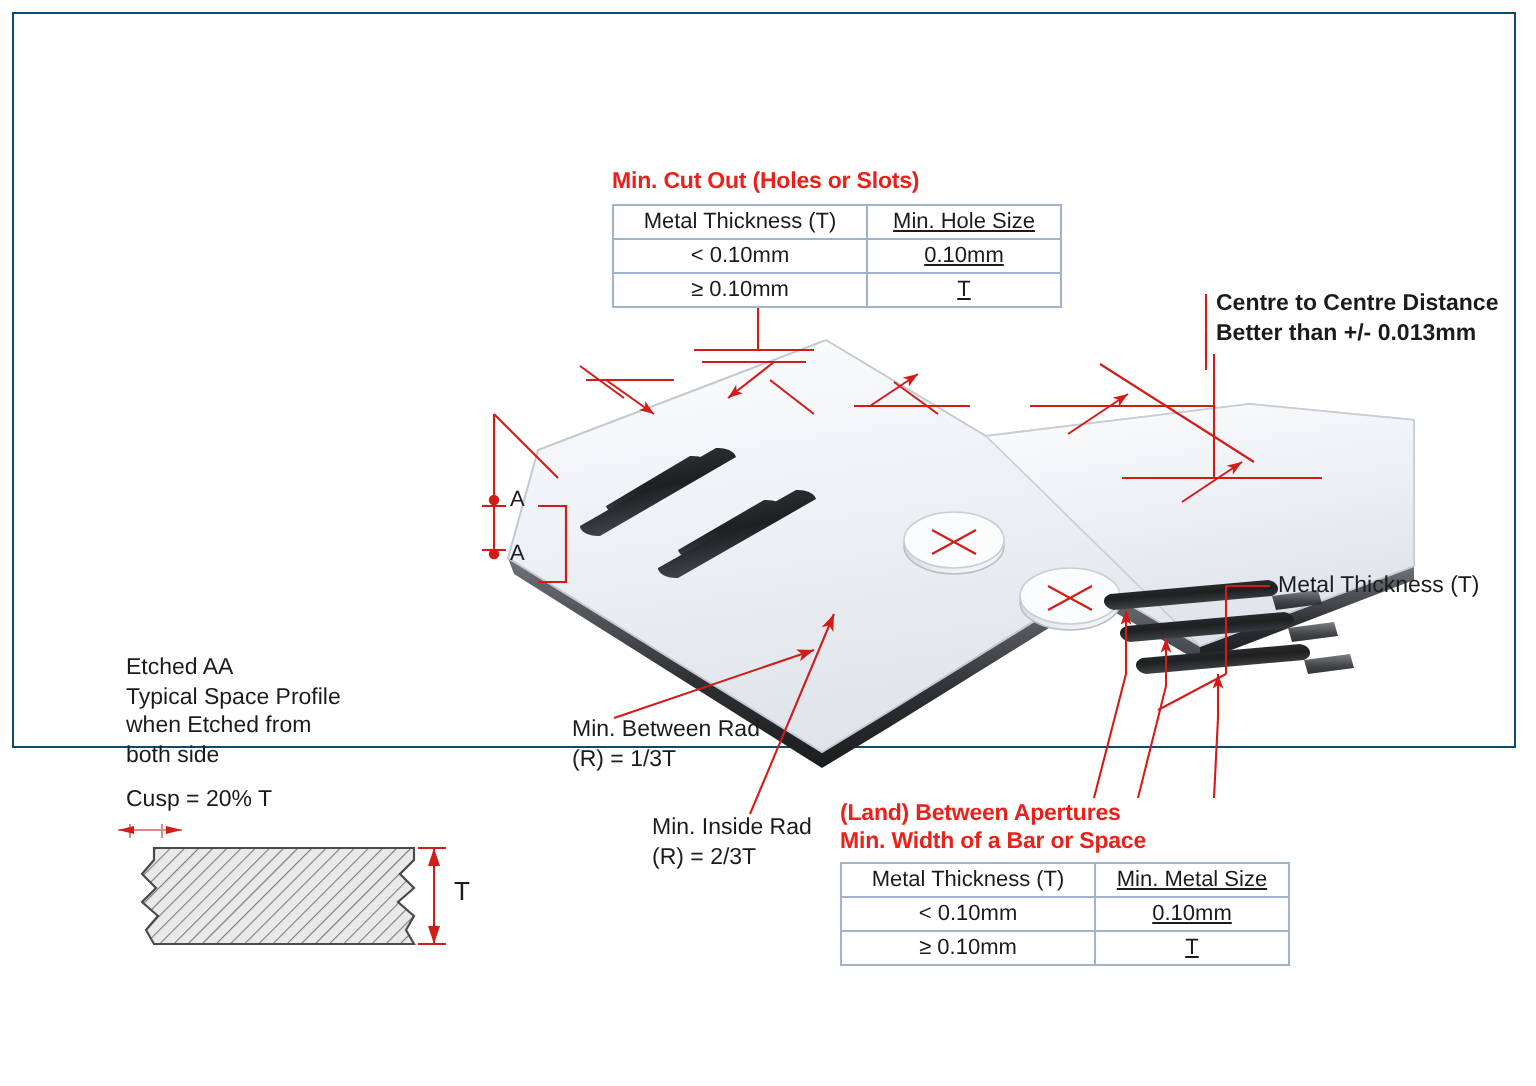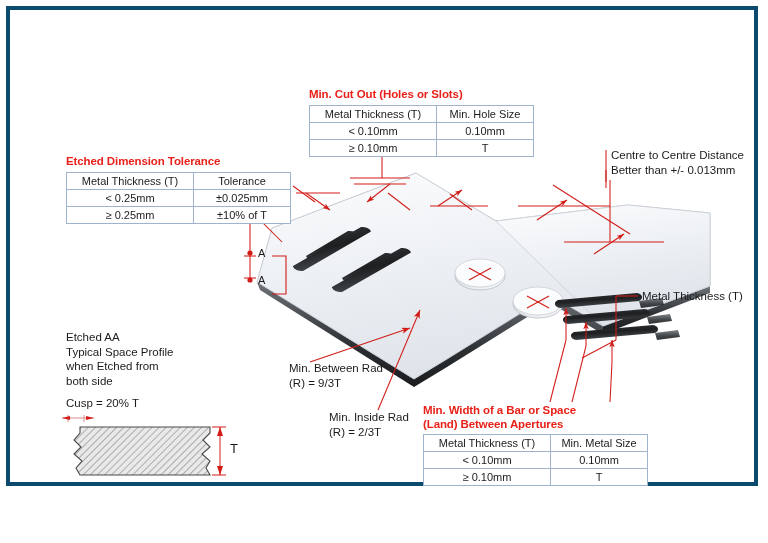--- a/index.html
+++ b/index.html
@@ -2,22 +2,22 @@
 <html><head>
 <meta charset="utf-8">
 <style>
   html,body{margin:0;padding:0;background:#ffffff;}
   body{
     width:768px;height:543px;position:relative;overflow:hidden;
     font-family:"Liberation Sans", sans-serif;
     color:#1a1a1a;
   }
   #frame{
-    position:absolute;left:6px;top:6px;width:752px;height:480px;
-    border:4px solid #0c4a6e;box-sizing:border-box;background:#ffffff;
+    position:absolute;left:6px;top:6px;width:752px;height:368px;
+    border:1px solid #0c4a6e;box-sizing:border-box;background:#ffffff;
   }
   .abs{position:absolute;}
 
   
   .redtitle{
     color:#e8211a;font-weight:bold;font-size:11.5px;line-height:13.5px;
     letter-spacing:-0.1px;white-space:nowrap;
   }
   
   .blktext{
@@ -32,21 +32,21 @@
   table.spec td{
     border:1px solid #9fb4cc;
     padding:1px 5px;
     text-align:center;
     white-space:nowrap;
     line-height:14px;
     height:14px;
   }
   table.spec tr:first-child td{background:#ffffff;}
   table.spec td.c1{min-width:116px;}
-  table.spec td.c2{min-width:86px;}
+  table.spec td.c2{min-width:86px;text-decoration:underline;}
 
   
   #art{position:absolute;left:0;top:0;width:768px;height:543px;}
 </style>
 </head>
 <body>
 
 <div id="frame">
 
   <svg id="art" viewBox="0 0 768 543">
@@ -235,62 +235,43 @@
         <td class="c2">0.10mm</td>
       </tr>
       <tr>
         <td class="c1">≥ 0.10mm</td>
         <td class="c2">T</td>
       </tr>
     </tbody>
       </table>
   </div>
 
-  <div class="abs" style="left:56px;top:145px;">
-    <div class="redtitle">Etched Dimension Tolerance</div>
-    <table class="spec" style="margin-top:3px;">
-      <tbody>
-          <tr>
-        <td class="c1">Metal Thickness (T)</td>
-        <td class="c2">Tolerance</td>
-      </tr>
-      <tr>
-        <td class="c1">&lt; 0.25mm</td>
-        <td class="c2">±0.025mm</td>
-      </tr>
-      <tr>
-        <td class="c1">≥ 0.25mm</td>
-        <td class="c2">±10% of T</td>
-      </tr>
-    </tbody>
-      </table>
-  </div>
-
-  <div class="abs" style="left:601px;top:138px;width:150px;">
+
+  <div class="abs" style="left:601px;top:138px;width:150px;font-weight:bold;">
     <div class="blktext">Centre to Centre Distance</div>
     <div class="blktext">Better than +/- 0.013mm</div>
   </div>
 
   <div class="abs" style="left:632px;top:279px;">
     <div class="blktext">Metal Thickness (T)</div>
   </div>
 
   <div class="abs" style="left:279px;top:351px;">
     <div class="blktext">Min. Between Rad</div>
-    <div class="blktext">(R) = 9/3T</div>
+    <div class="blktext">(R) = 1/3T</div>
   </div>
 
   <div class="abs" style="left:279px;top:400px;margin-left:40px;">
     <div class="blktext">Min. Inside Rad</div>
     <div class="blktext">(R) = 2/3T</div>
   </div>
 
   <div class="abs" style="left:413px;top:394px;">
+    <div class="redtitle">(Land) Between Apertures</div>
     <div class="redtitle">Min. Width of a Bar or Space</div>
-    <div class="redtitle">(Land) Between Apertures</div>
     <table class="spec" style="margin-top:3px;">
       <tbody>
           <tr>
         <td class="c1">Metal Thickness (T)</td>
         <td class="c2">Min. Metal Size</td>
       </tr>
       <tr>
         <td class="c1">&lt; 0.10mm</td>
         <td class="c2">0.10mm</td>
       </tr>

